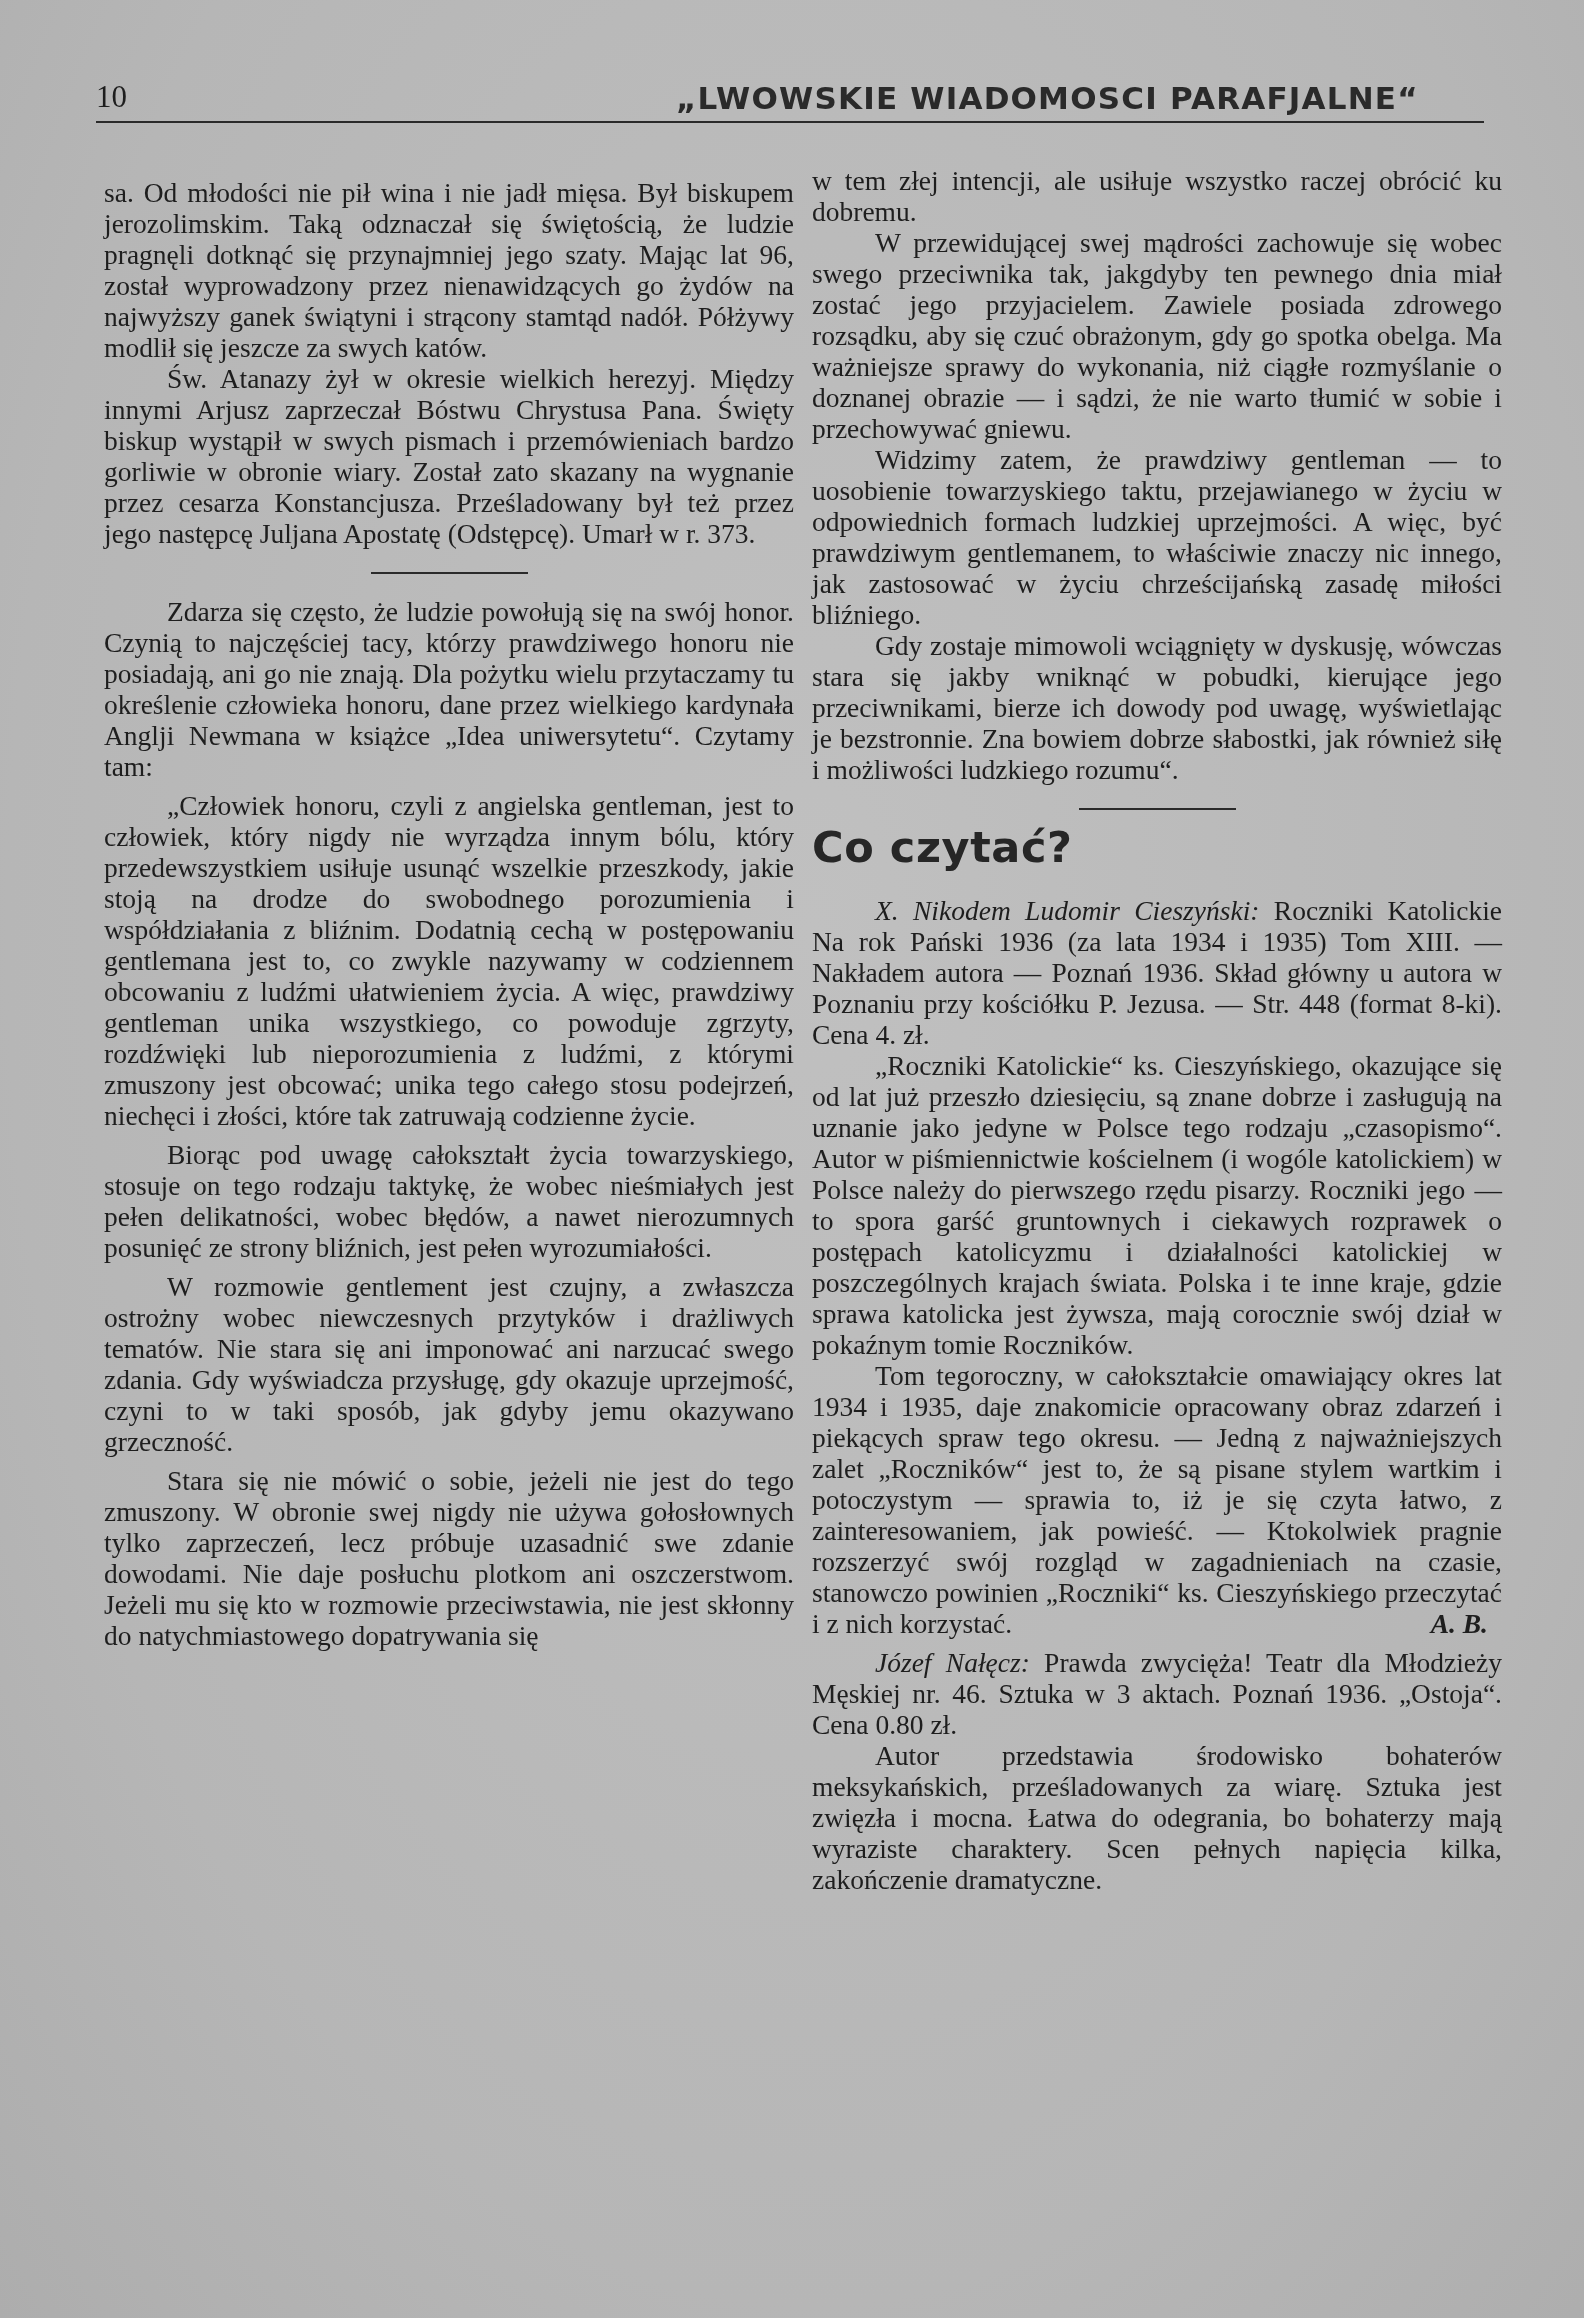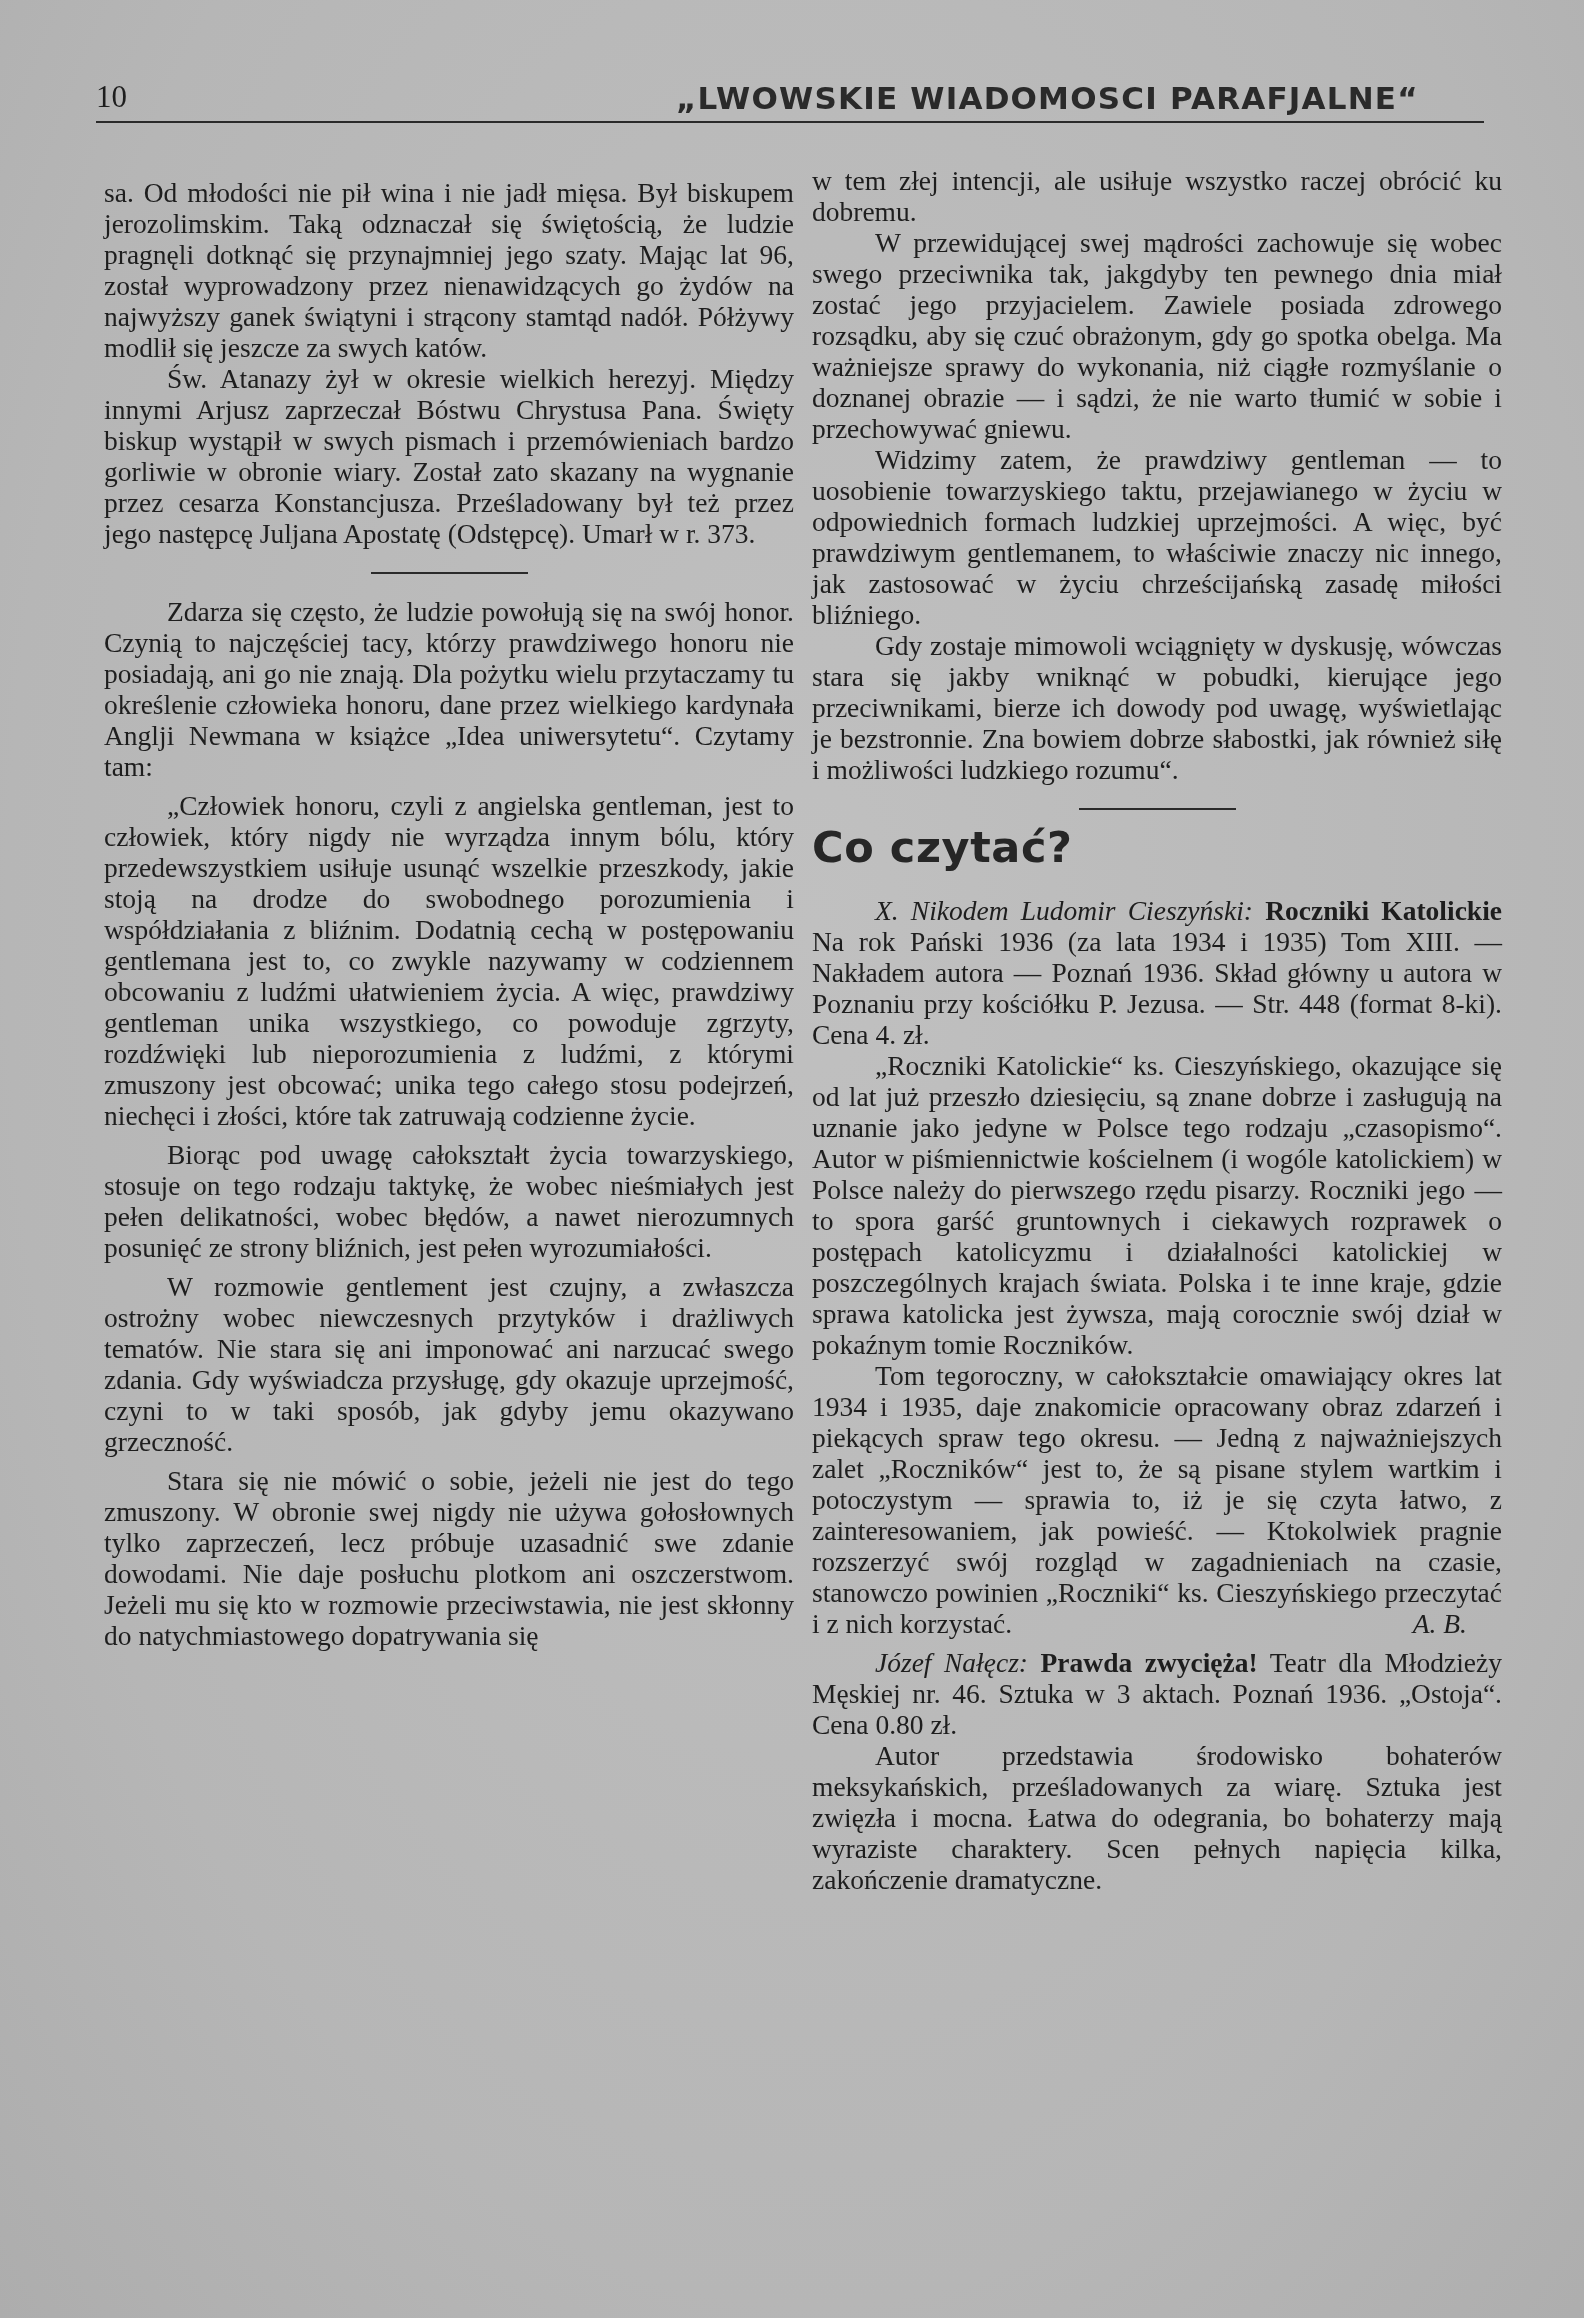--- a/index.html
+++ b/index.html
@@ -37,22 +37,22 @@
   .col p.noindent { text-indent: 0; }
   .spaced { letter-spacing: 5.2px; }
   .rule {
     width: 157px; height: 2.3px; background: #2a2a2a; margin: 23px auto 22px auto;
   }
   h2 {
     font-family: "DejaVu Sans", sans-serif; font-weight: bold; font-size: 43px;
     margin: 0 0 32px 0; color: #262626; letter-spacing: 0.6px;
   }
   .italic { font-style: italic; }
-  .bold { font-weight: bold; }
-  .sign { float: right; font-style: italic; margin-right: 35px; }
+  .bold { font-weight: normal; }
+  .sign { float: right; font-style: italic; margin-right: 14px; font-weight: bold; }
   .gap { height: 8px; }
 </style>
 </head>
 <body>
 
 <div class="page">
 
   <div class="header">
     <span class="page-number">10</span>
     <span class="running-title">„LWOWSKIE WIADOMOSCI PARAFJALNE“</span>

